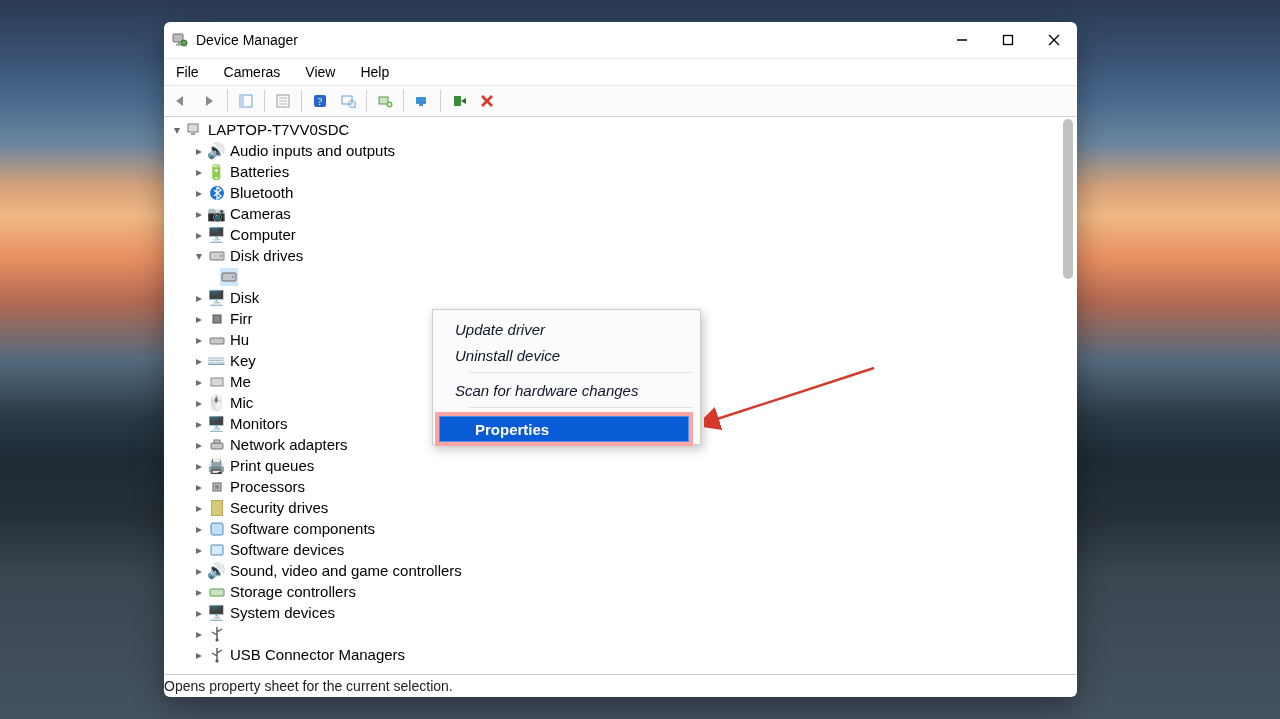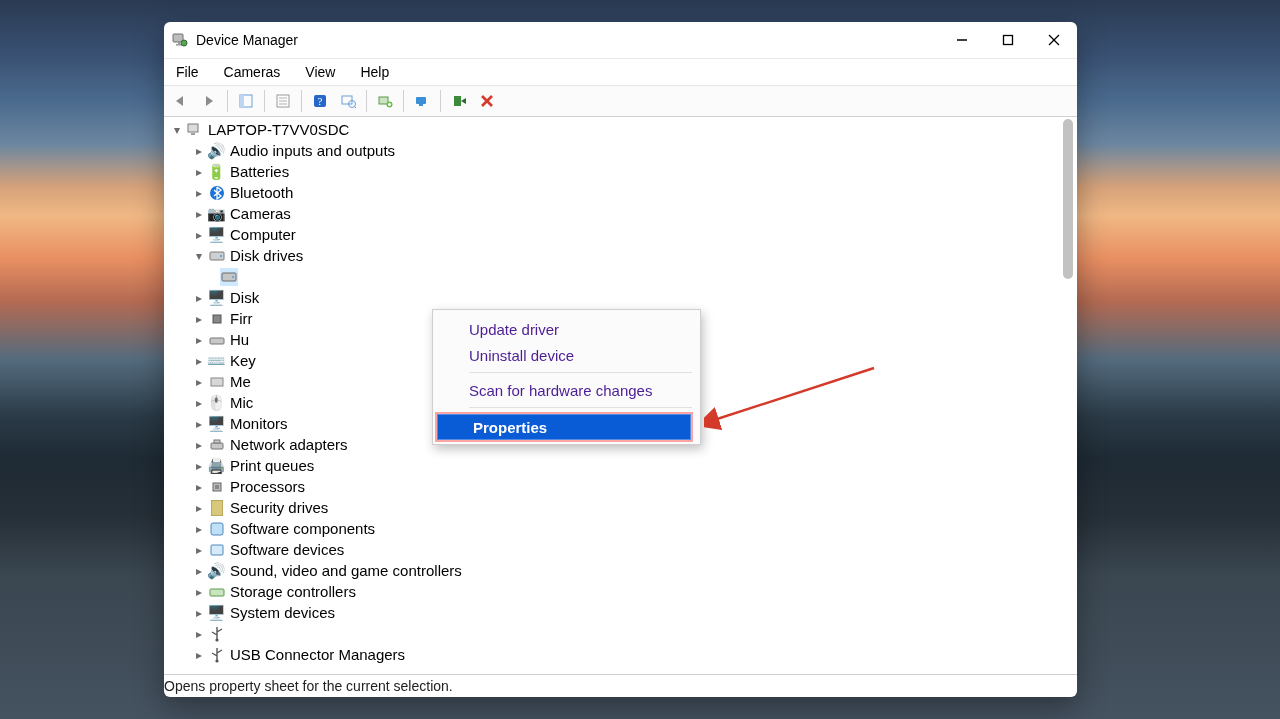--- a/index.html
+++ b/index.html
@@ -156,30 +156,30 @@
     left:268px; top:287px;
     width:267px;
     background:#fbfbfb;
     border:1px solid #cfcfcf;
     box-shadow:2px 4px 10px rgba(0,0,0,.25);
     padding:6px 0;
     z-index:50;
     font-size:15px;
   }
   .ctxrow{
-    height:26px;display:flex;align-items:center;padding-left:36px;color:#4c1d95;
+    height:26px;display:flex;align-items:center;padding-left:22px;color:#0f172a;font-style:italic;
   }
   .ctxsep{
     height:1px;background:#e0e0e0;margin:4px 8px 4px 36px;
   }
   .ctx-highlight-box{
     position:absolute;
     left:2px; right:7px; height:26px;
     background:#0a5bd6;
-    border:2px solid #fca5a5;
+    border:4px solid #fca5a5;
     box-shadow: 0 0 0 1px rgba(255,255,255,.3) inset;
     display:flex;align-items:center;padding-left:36px;
     color:#fff;font-weight:600;
   }
 
   
   .ann-arrow{
     position:absolute;
     left:540px; top:340px;
     width:180px; height:70px;

